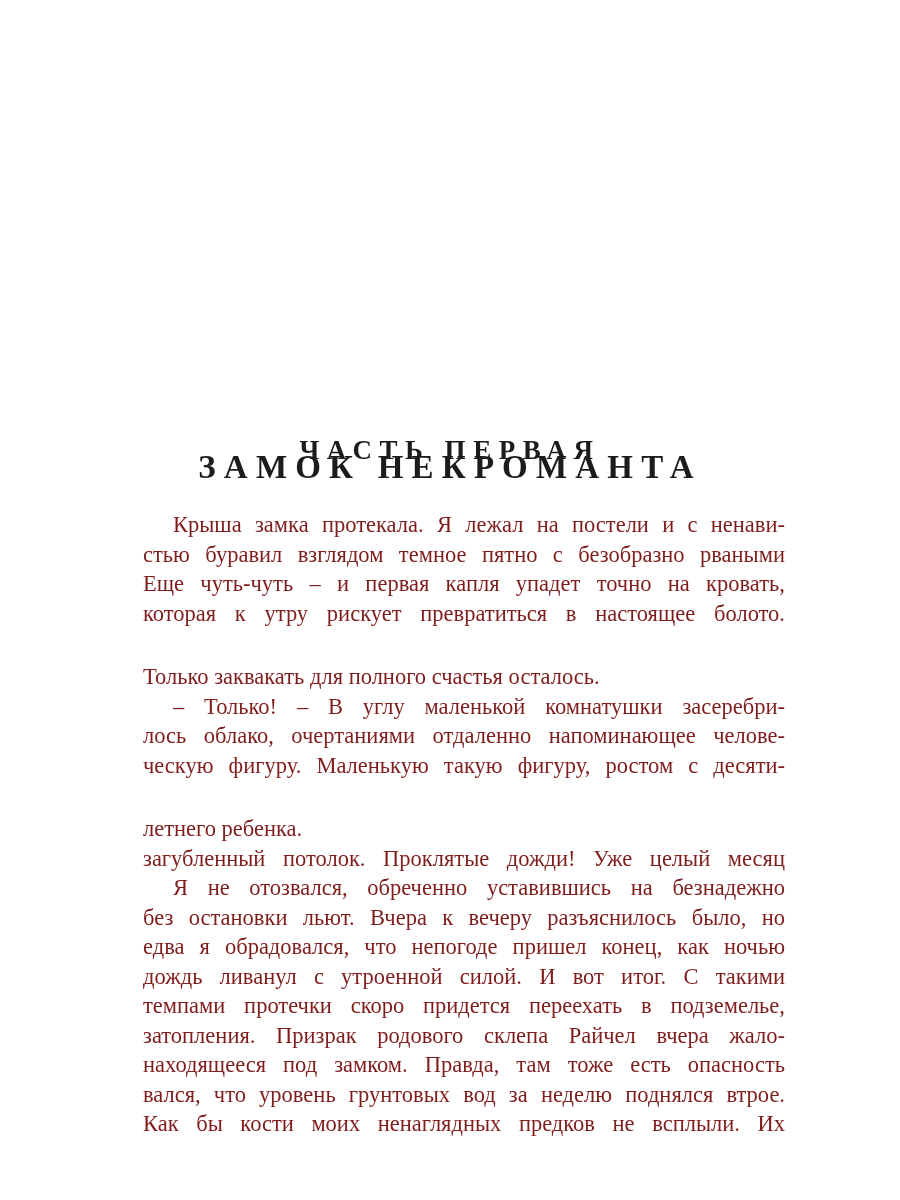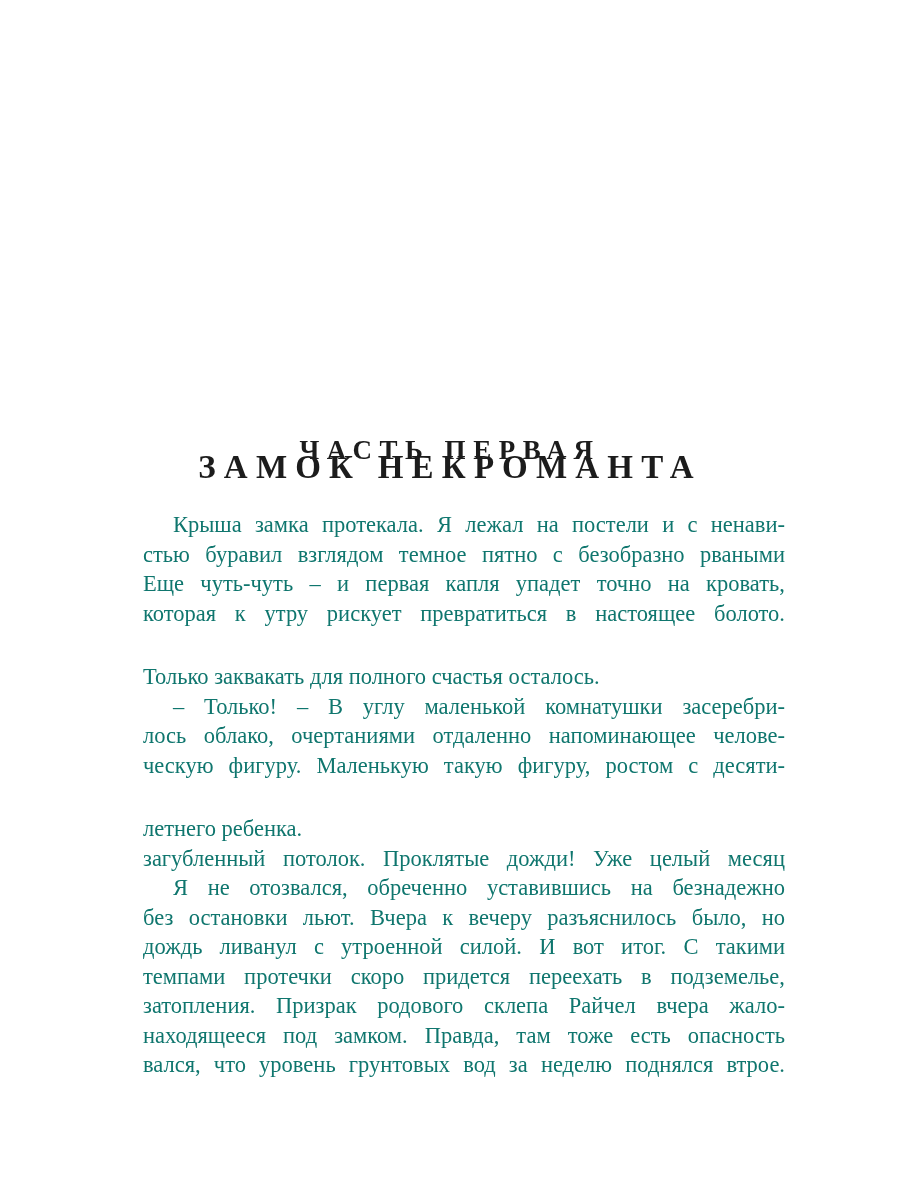--- a/index.html
+++ b/index.html
@@ -41,21 +41,21 @@
       letter-spacing: 8.2px;
       line-height: 40px;
     }
     .text-block {
       position: absolute;
       left: 143px;
       top: 510px;
       width: 642px;
       font-size: 22.5px;
       line-height: 29.5px;
-      color: #0f766e;
+      color: #7f1d1d;
     }
     .line {
       display: block;
       height: 29.5px;
       white-space: nowrap;
       text-align: justify;
       text-align-last: justify;
     }
     .line.indent {
       padding-left: 30px;
@@ -87,21 +87,23 @@
       <span class="line indent">– Только! – В углу маленькой комнатушки засеребри-</span>
       <span class="line">лось облако, очертаниями отдаленно напоминающее челове-</span>
       <span class="line">ческую фигуру. Маленькую такую фигуру, ростом с десяти-</span>
       <span class="line last">летнего ребенка.</span>
     </div>
 
     <div class="paragraph">
       <span class="line">загубленный потолок. Проклятые дожди! Уже целый месяц</span>
       <span class="line indent">Я не отозвался, обреченно уставившись на безнадежно</span>
       <span class="line">без остановки льют. Вчера к вечеру разъяснилось было, но</span>
+      <span class="line">едва я обрадовался, что непогоде пришел конец, как ночью</span>
       <span class="line">дождь ливанул с утроенной силой. И вот итог. С такими</span>
       <span class="line">темпами протечки скоро придется переехать в подземелье,</span>
       <span class="line">затопления. Призрак родового склепа Райчел вчера жало-</span>
       <span class="line">находящееся под замком. Правда, там тоже есть опасность</span>
       <span class="line">вался, что уровень грунтовых вод за неделю поднялся втрое.</span>
+      <span class="line">Как бы кости моих ненаглядных предков не всплыли. Их</span>
     </div>
 
   </div>
 </div>
 
 </body></html>

